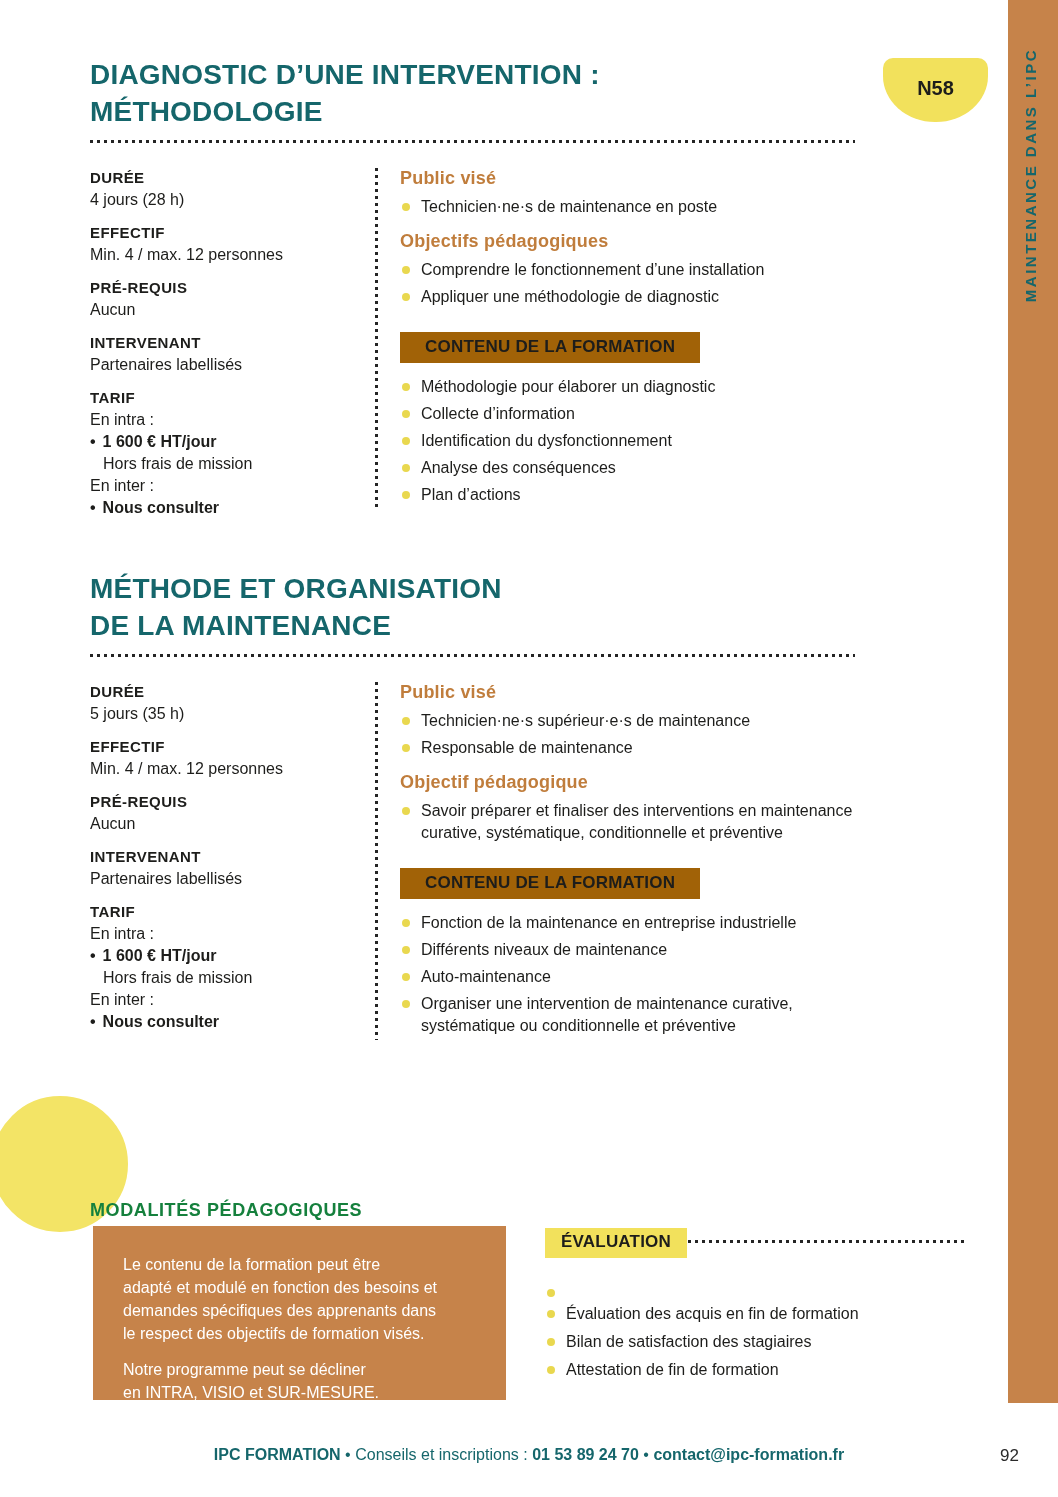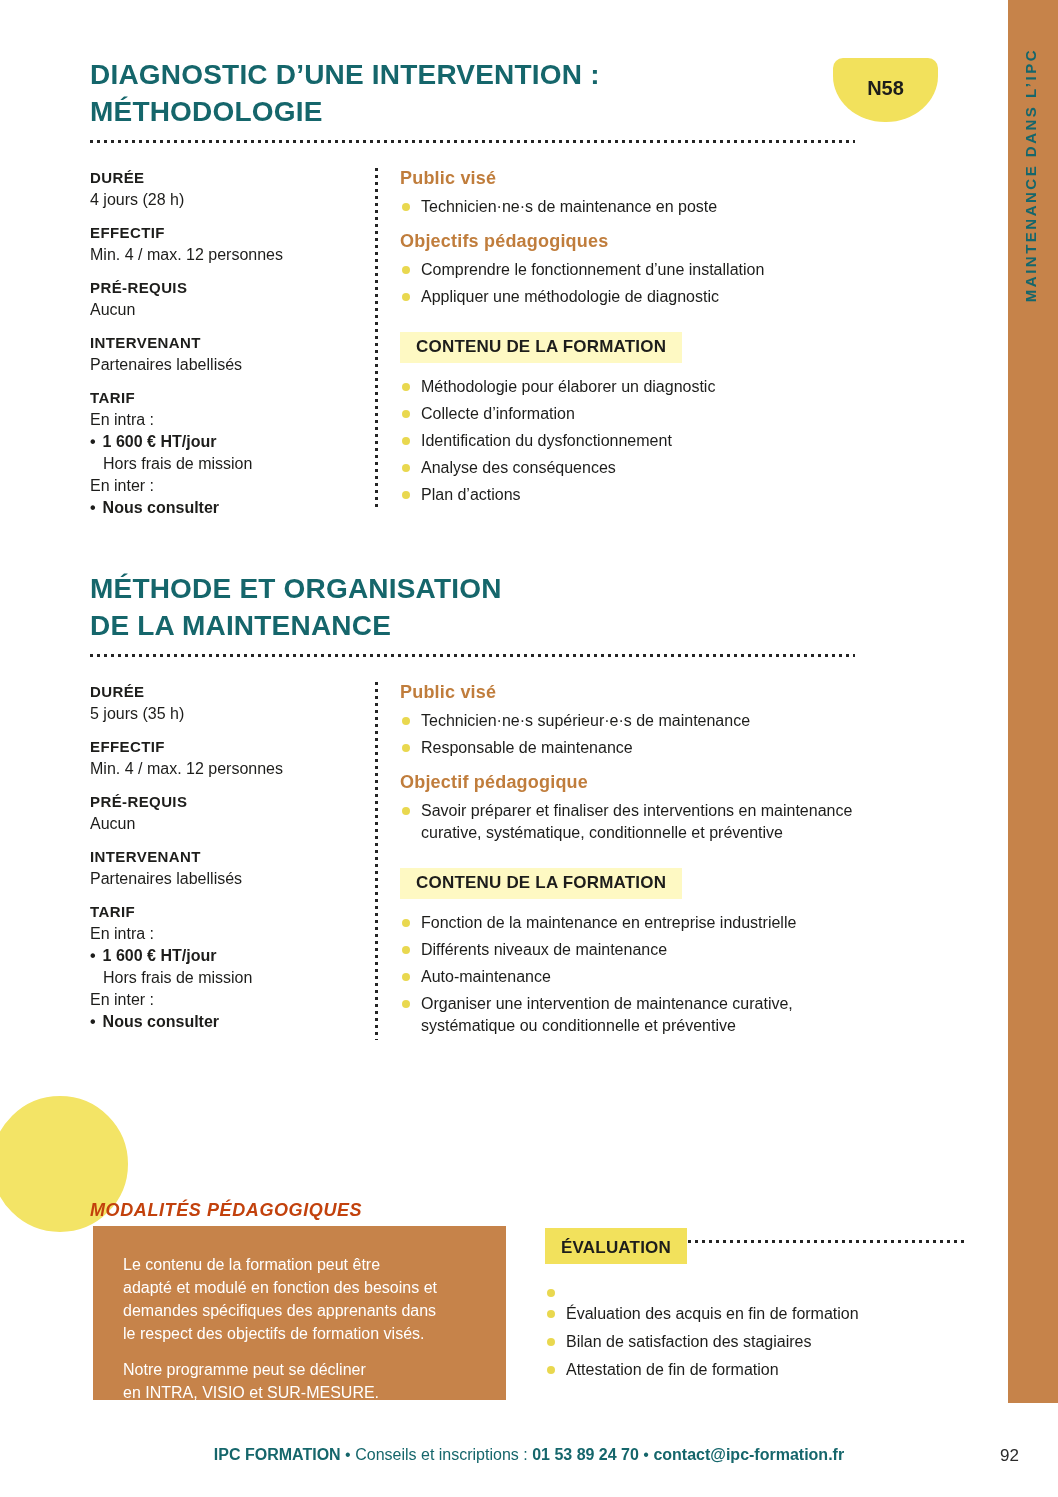--- a/index.html
+++ b/index.html
@@ -23,21 +23,21 @@
 
   
   .course { position:absolute; left:90px; width:880px; }
   .course-1 { top:56px; }
   .course-2 { top:570px; }
 
   .course-title { color:#15666b; font-weight:800; font-size:28px; line-height:37px; letter-spacing:.2px; }
   .course-title span { display:block; }
 
   .badge {
-    position:absolute; left:743px; top:2px; width:105px; height:64px;
+    position:absolute; left:793px; top:2px; width:105px; height:64px;
     background:#f2e15c;
     border-radius:10px 10px 52px 52px / 10px 10px 46px 46px;
     display:flex; align-items:center; justify-content:center;
     font-weight:bold; font-size:20px; color:#1d1d1b; padding-bottom:4px;
   }
 
   .dotted-rule {
     position:absolute; left:0; top:84px; width:765px; height:3px;
     background:repeating-linear-gradient(90deg,#242424 0 3px,transparent 3px 7px);
   }
@@ -62,47 +62,47 @@
   .indent { padding-left:13px; }
 
   
   .orange-heading { color:#c07d3c; font-weight:bold; font-size:18px; margin:0 0 7px 0; letter-spacing:.2px; }
   .orange-heading.mt { margin-top:13px; }
   .brow { display:flex; margin-bottom:5px; }
   .dot { width:8px; height:8px; border-radius:50%; background:#e9d84f; margin:7px 11px 0 2px; flex:none; }
   .btext { font-size:16px; line-height:22px; white-space:pre-line; }
 
   .contenu-label {
-    display:inline-block; background:#fef9c3; color:#1d1d1b;
+    display:inline-block; background:#a16207; color:#1d1d1b;
     font-weight:bold; font-size:17px; letter-spacing:.2px;
-    padding:5px 16px 6px; margin:19px 0 13px;
+    padding:5px 25px 6px; margin:19px 0 13px;
   }
 
   
   .ring {
     position:absolute; left:-8px; top:1096px;
     width:124px; height:124px;
     border:68px solid #f3e466; border-radius:50%;
   }
   .modalites-heading {
     position:absolute; left:90px; top:1200px;
-    color:#c2410c; font-weight:bold; font-size:18px; letter-spacing:.6px;font-style:italic;
+    color:#15803d; font-weight:bold; font-size:18px; letter-spacing:.6px;
   }
   .modalites-box {
     position:absolute; left:93px; top:1226px; width:413px; height:174px;
     background:#c6834a; color:#ffffff;
     padding:27px 18px 18px 30px;
     font-size:16px; line-height:23px;
   }
   .modalites-box p { white-space:pre-line; margin-bottom:13px; }
 
   .eval-label {
     position:absolute; left:545px; top:1228px;
     background:#f2e15c; color:#1d1d1b; font-weight:bold; font-size:17px;
-    padding:10px 16px 6px; letter-spacing:.2px;
+    padding:4px 16px 6px; letter-spacing:.2px;
   }
   .eval-rule {
     position:absolute; left:688px; top:1240px; width:278px; height:3px;
     background:repeating-linear-gradient(90deg,#242424 0 3px,transparent 3px 7px);
   }
   .eval-list { position:absolute; left:545px; top:1282px; width:430px; }
   .eval-list .brow { margin-bottom:6px; }
 
   
   .footer {

